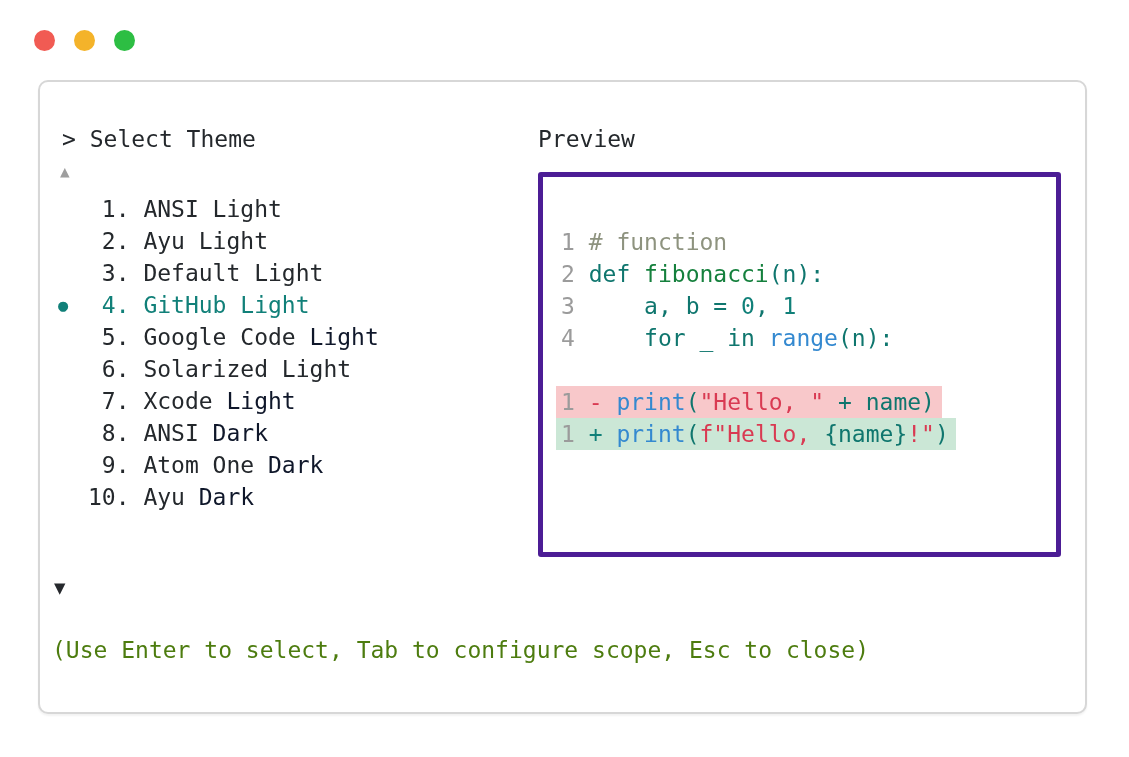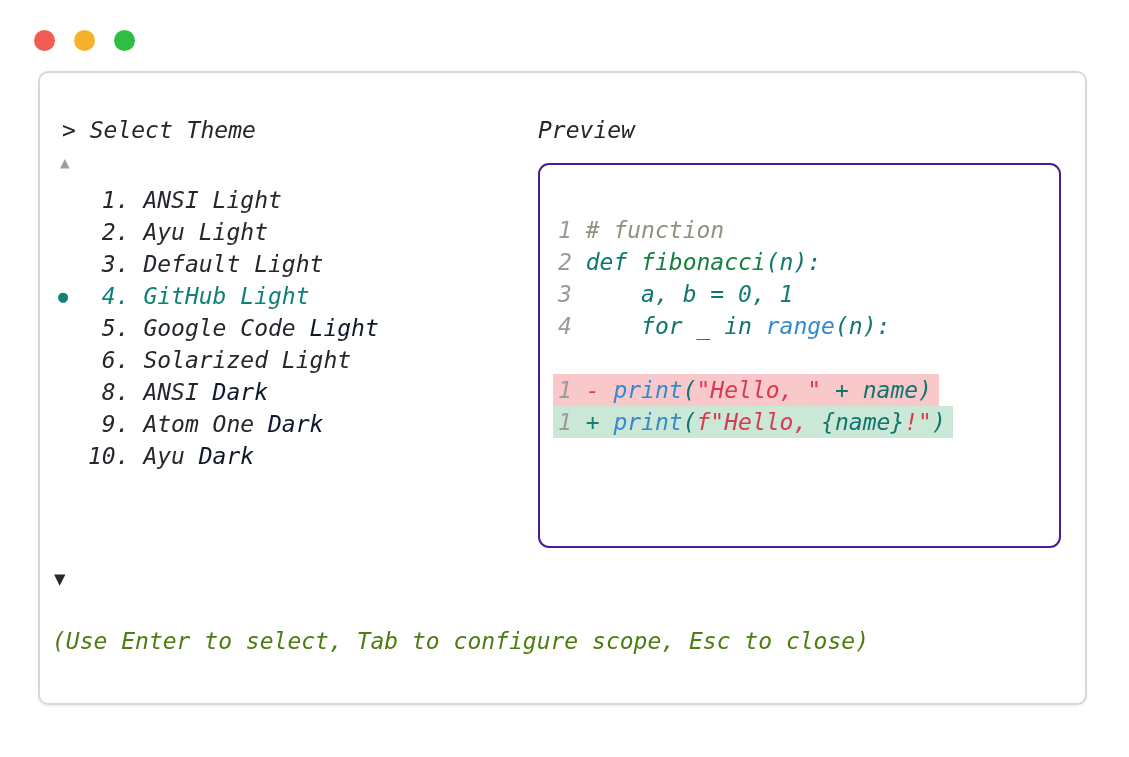--- a/index.html
+++ b/index.html
@@ -3,23 +3,23 @@
 <meta charset="utf-8">
 <style>
   * { margin:0; padding:0; box-sizing:border-box; }
   html,body { width:1129px; height:757px; background:#ffffff; overflow:hidden; }
   body { font-family:"DejaVu Sans Mono","Liberation Mono",monospace; color:#24282c; }
   .stage { position:relative; width:1129px; height:757px; }
 
   .traffic { position:absolute; left:34px; top:30px; display:flex; gap:19px; }
   .light { width:21px; height:21px; border-radius:50%; }
 
-  .panel { position:absolute; left:38px; top:71px; width:1049px; height:634px;
+  .panel { position:absolute; left:38px; top:80px; width:1049px; height:634px;
            background:#fff; border:2px solid #d7d7d7; border-radius:10px;
-           box-shadow:0 2px 2px rgba(0,0,0,0.05);font-style:italic; }
+           box-shadow:0 2px 2px rgba(0,0,0,0.05); }
 
   .mono { font-size:23px; line-height:32px; white-space:pre; }
 
   .select-title  { position:absolute; left:22px;  top:41px; }
   .preview-label { position:absolute; left:498px; top:41px; }
 
   .scroll-up   { position:absolute; left:20px; top:82px;  color:#9e9e9e; font-size:16px; line-height:16px; cursor:pointer; }
   .scroll-down { position:absolute; left:14px; top:496px; color:#26292d; font-size:19px; line-height:19px; cursor:pointer; }
 
   .theme-list { position:absolute; left:48px; top:111px; }
@@ -27,21 +27,21 @@
   .theme-row .bullet { position:absolute; left:-30px; top:0; font-size:17px; color:#118079; display:none; }
   .theme-row.selected { color:#118079; }
   .theme-row.selected .bullet { display:inline; }
   .num { display:inline-block; width:3ch; text-align:right; }
   .name { margin-left:1ch; }
   .muted-part { color:#0f172a; margin-left:1ch; }
 
   .hint { position:absolute; left:12px; top:552px; color:#4d7c0f; }
 
   .preview-box { position:absolute; left:498px; top:90px; width:523px; height:385px;
-                 border:2px solid #4c1d95; border-radius:11px; background:#fff;
+                 border:5px solid #4c1d95; border-radius:3px; background:#fff;
                  padding:49px 0 12px 18px; overflow:hidden; }
   .code-line { height:32px; line-height:32px; font-size:23px; white-space:pre; }
   .lnum { color:#9b9b9b; }
   .hl { display:inline-block; padding:0 7px 0 5px; margin-left:-5px; }
   .hl.removed { background:#f8c8ca; }
   .hl.added   { background:#cbe7d6; }
 
   .c-fg{color:#0f766e} .c-comment{color:#8e937f} .c-func{color:#15803d}
   .c-teal{color:#118079} .c-blue{color:#3489d0} .c-crimson{color:#d93a52}
 </style>
@@ -64,20 +64,21 @@
 
     <div class="scroll-up">▲</div>
 
     <div class="theme-list">
         <div class="theme-row"><span class="num">1.</span><span class="name">ANSI Light</span></div>
         <div class="theme-row"><span class="num">2.</span><span class="name">Ayu Light</span></div>
         <div class="theme-row"><span class="num">3.</span><span class="name">Default Light</span></div>
         <div class="theme-row selected"><span class="bullet">●</span><span class="num">4.</span><span class="name">GitHub Light</span></div>
         <div class="theme-row"><span class="num">5.</span><span class="name">Google Code</span><span class="muted-part">Light</span></div>
         <div class="theme-row"><span class="num">6.</span><span class="name">Solarized Light</span></div>
+        <div class="theme-row"><span class="num">7.</span><span class="name">Xcode</span><span class="muted-part">Light</span></div>
         <div class="theme-row"><span class="num">8.</span><span class="name">ANSI</span><span class="muted-part">Dark</span></div>
         <div class="theme-row"><span class="num">9.</span><span class="name">Atom One</span><span class="muted-part">Dark</span></div>
         <div class="theme-row"><span class="num">10.</span><span class="name">Ayu</span><span class="muted-part">Dark</span></div>
       </div>
 
     <div class="scroll-down">▼</div>
 
     <div class="mono hint">(Use Enter to select, Tab to configure scope, Esc to close)</div>
 
     <div class="preview-box">

